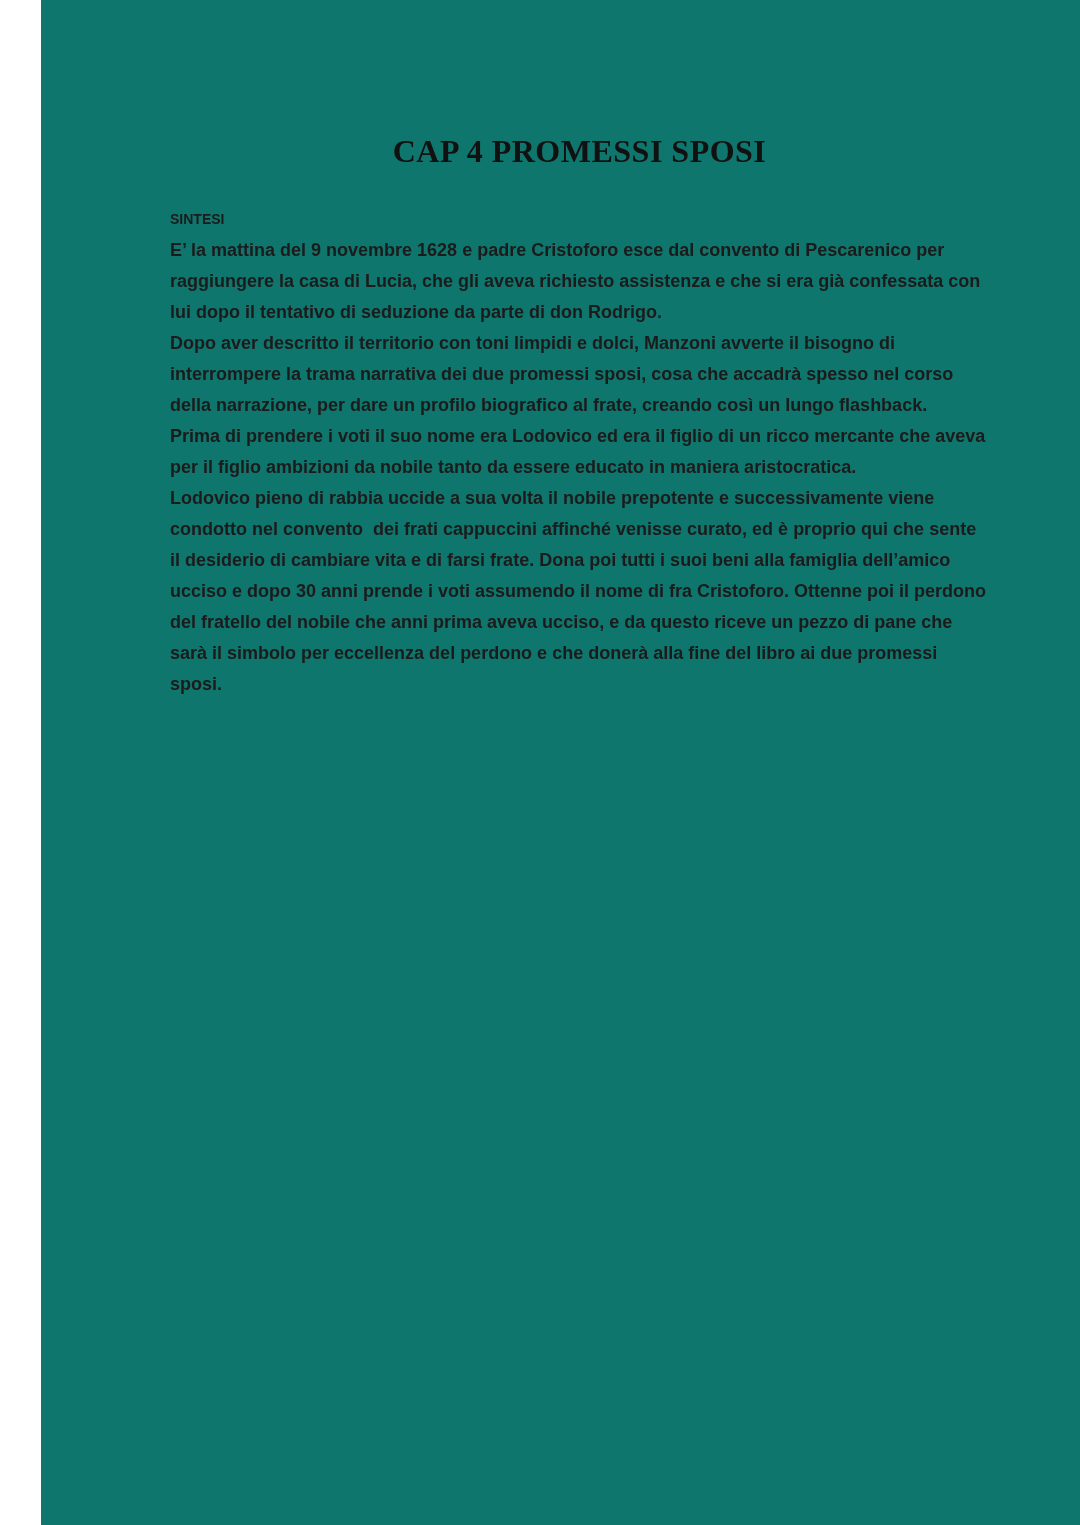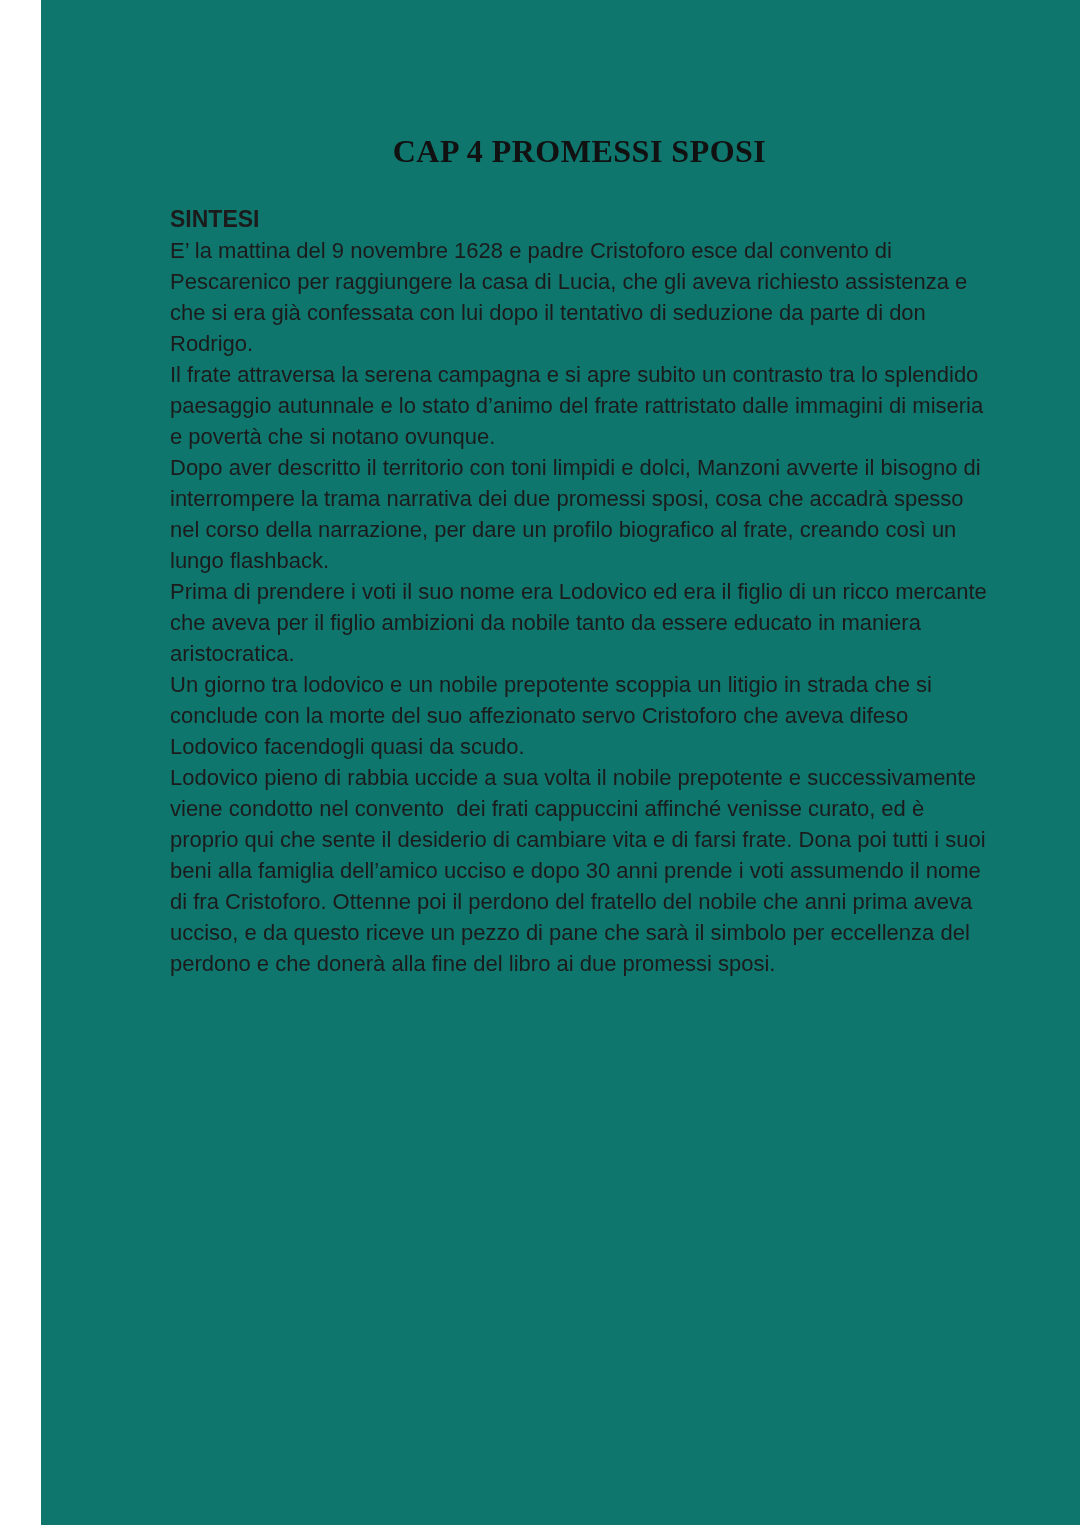--- a/index.html
+++ b/index.html
@@ -23,50 +23,49 @@
     font-family: "Liberation Serif", serif;
     font-weight: 700;
     font-size: 32px;
     line-height: 38px;
     text-align: center;
     letter-spacing: 0.5px;
     margin: 0 0 34px 0;
     color: #111111;
   }
   .section-heading {
-    font-size: 23px;
+    font-size: 14px;
     line-height: 31px;
     font-weight: 700;
     margin: 0;
     color: #1b1b1b;
   }
   .body-par {
-    font-size: 22px;
+    font-size: 18px;
     line-height: 31px;
     margin: 0;
     white-space: pre-wrap;
     color: #1b1b1b;
+    font-weight: bold;
   }
   .section-spaced {
     margin-top: 76px;
   }
 </style>
 </head>
 <body>
 
 <div class="page">
 
   <h1 class="doc-title">CAP 4 PROMESSI SPOSI</h1>
 
   <section>
     <h2 class="section-heading">SINTESI</h2>
     <p class="body-par">E’ la mattina del 9 novembre 1628 e padre Cristoforo esce dal convento di Pescarenico per raggiungere la casa di Lucia, che gli aveva richiesto assistenza e che si era già confessata con lui dopo il tentativo di seduzione da parte di don Rodrigo.</p>
-    <p class="body-par">Il frate attraversa la serena campagna e si apre subito un contrasto tra lo splendido paesaggio autunnale e lo stato d’animo del frate rattristato dalle immagini di miseria e povertà che si notano ovunque.</p>
     <p class="body-par">Dopo aver descritto il territorio con toni limpidi e dolci, Manzoni avverte il bisogno di interrompere la trama narrativa dei due promessi sposi, cosa che accadrà spesso nel corso della narrazione, per dare un profilo biografico al frate, creando così un lungo flashback.</p>
     <p class="body-par">Prima di prendere i voti il suo nome era Lodovico ed era il figlio di un ricco mercante che aveva per il figlio ambizioni da nobile tanto da essere educato in maniera aristocratica.</p>
-    <p class="body-par">Un giorno tra lodovico e un nobile prepotente scoppia un litigio in strada che si conclude con la morte del suo affezionato servo Cristoforo che aveva difeso Lodovico facendogli quasi da scudo.</p>
     <p class="body-par">Lodovico pieno di rabbia uccide a sua volta il nobile prepotente e successivamente viene condotto nel convento  dei frati cappuccini affinché venisse curato, ed è proprio qui che sente il desiderio di cambiare vita e di farsi frate. Dona poi tutti i suoi beni alla famiglia dell’amico ucciso e dopo 30 anni prende i voti assumendo il nome di fra Cristoforo. Ottenne poi il perdono del fratello del nobile che anni prima aveva ucciso, e da questo riceve un pezzo di pane che sarà il simbolo per eccellenza del perdono e che donerà alla fine del libro ai due promessi sposi.</p>
   </section>
 
   <section class="section-spaced">
   </section>
 
 </div>
 
 </body></html>

